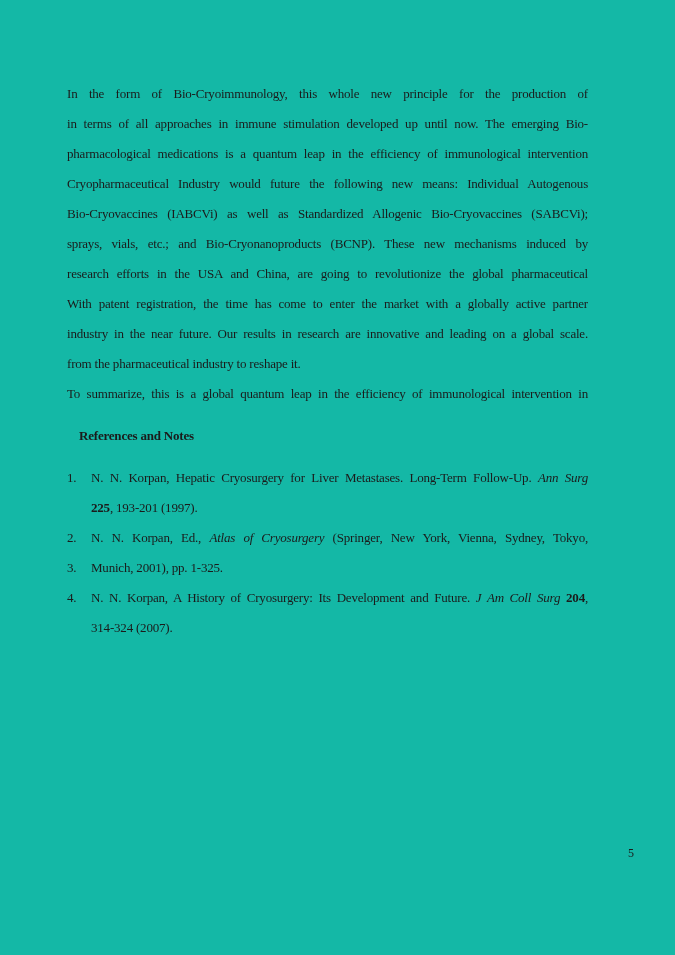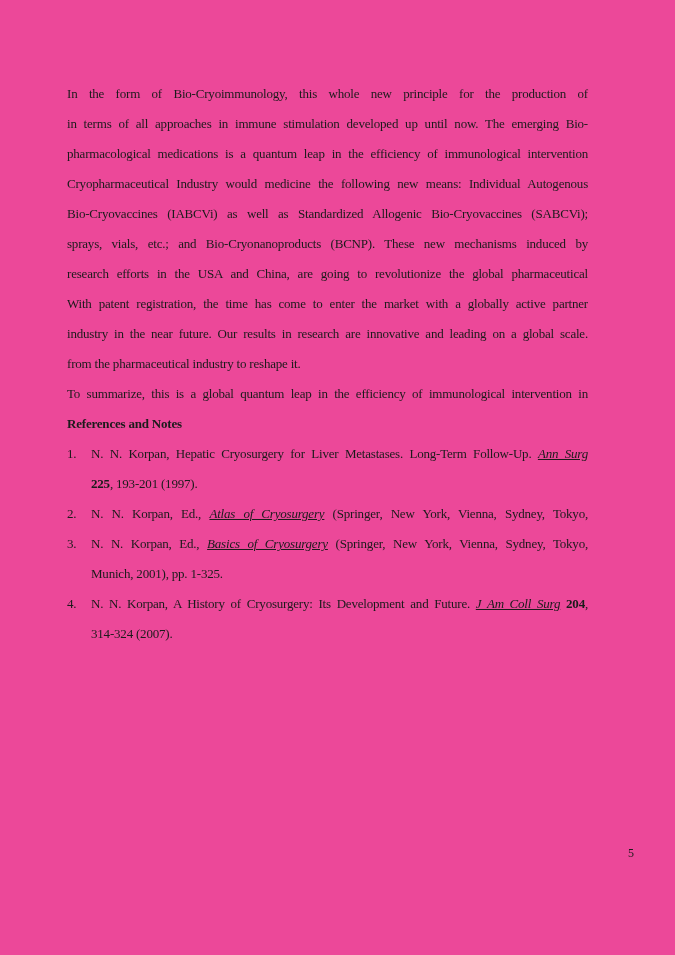--- a/index.html
+++ b/index.html
@@ -1,20 +1,20 @@
 <!DOCTYPE html>
 <html><head>
 <meta charset="utf-8">
 <style>
   html, body { margin: 0; padding: 0; background: #ffffff; }
   .page {
     position: relative;
     width: 675px;
     height: 955px;
-    background: #ec4899;
+    background: #14b8a6;
     font-family: "Liberation Serif", "DejaVu Serif", serif;
     color: #1b1b1b;
     overflow: hidden;
   }
   .text-block {
     position: absolute;
     left: 67px;
     top: 79px;
     width: 521px;
   }
@@ -26,21 +26,21 @@
   }
   
   .jl {
     text-align: justify;
     text-align-last: justify;
     -moz-text-align-last: justify;
     text-justify: inter-word;
   }
   .paragraph { margin: 0; padding: 0; }
   .ref-heading {
-    margin: 0;
+    margin: 12px;
     padding: 0;
     font-size: 13px;
     line-height: 30px;
     font-weight: bold;
     letter-spacing: -0.2px;
   }
   .ref-list {
     margin: 0;
     padding: 0;
     list-style: none;
@@ -51,40 +51,40 @@
     margin: 0;
   }
   .ref-num {
     position: absolute;
     left: 0;
     top: 0;
     line-height: 30px;
     font-size: 13px;
     letter-spacing: -0.2px;
   }
-  .seg-italic { font-style: italic; text-decoration: underline; }
+  .seg-italic { font-style: italic; }
   .seg-bold { font-weight: bold; }
   .page-number {
     position: absolute;
     left: 628px;
     top: 846px;
     font-size: 12px;
     line-height: 14px;
   }
 </style>
 </head>
 <body>
 
 <div class="page">
   <div class="text-block">
     <div class="paragraph">
         <div class="line jl">In the form of Bio-Cryoimmunology, this whole new principle for the production of</div>
         <div class="line jl">in terms of all approaches in immune stimulation developed up until now. The emerging Bio-</div>
         <div class="line jl">pharmacological medications is a quantum leap in the efficiency of immunological intervention</div>
-        <div class="line jl">Cryopharmaceutical Industry would medicine the following new means: Individual Autogenous</div>
+        <div class="line jl">Cryopharmaceutical Industry would future the following new means: Individual Autogenous</div>
         <div class="line jl">Bio-Cryovaccines (IABCVi) as well as Standardized Allogenic Bio-Cryovaccines (SABCVi);</div>
         <div class="line jl">sprays, vials, etc.; and Bio-Cryonanoproducts (BCNP). These new mechanisms induced by</div>
         <div class="line jl">research efforts in the USA and China, are going to revolutionize the global pharmaceutical</div>
         <div class="line jl">With patent registration, the time has come to enter the market with a globally active partner</div>
         <div class="line jl">industry in the near future. Our results in research are innovative and leading on a global scale.</div>
         <div class="line">from the pharmaceutical industry to reshape it.</div>
       </div>
     <div class="paragraph">
         <div class="line jl">To summarize, this is a global quantum leap in the efficiency of immunological intervention in</div>
       </div>
@@ -94,21 +94,20 @@
           <span class="ref-num">1.</span>
           <div class="line jl"><span>N. N. Korpan, Hepatic Cryosurgery for Liver Metastases. Long-Term Follow-Up. </span><span class="seg-italic">Ann Surg</span></div>
           <div class="line"><span class="seg-bold">225</span><span>, 193-201 (1997).</span></div>
         </li>
         <li class="ref-item">
           <span class="ref-num">2.</span>
           <div class="line jl"><span>N. N. Korpan, Ed., </span><span class="seg-italic">Atlas of Cryosurgery</span><span> (Springer, New York, Vienna, Sydney, Tokyo,</span></div>
         </li>
         <li class="ref-item">
           <span class="ref-num">3.</span>
-          <div class="line jl"><span>N. N. Korpan, Ed., </span><span class="seg-italic">Basics of Cryosurgery</span><span> (Springer, New York, Vienna, Sydney, Tokyo,</span></div>
           <div class="line"><span>Munich, 2001), pp. 1-325.</span></div>
         </li>
         <li class="ref-item">
           <span class="ref-num">4.</span>
           <div class="line jl"><span>N. N. Korpan, A History of Cryosurgery: Its Development and Future. </span><span class="seg-italic">J Am Coll Surg</span><span> </span><span class="seg-bold">204</span><span>,</span></div>
           <div class="line"><span>314-324 (2007).</span></div>
         </li>
       </ol>
   </div>
   <div class="page-number">5</div>

